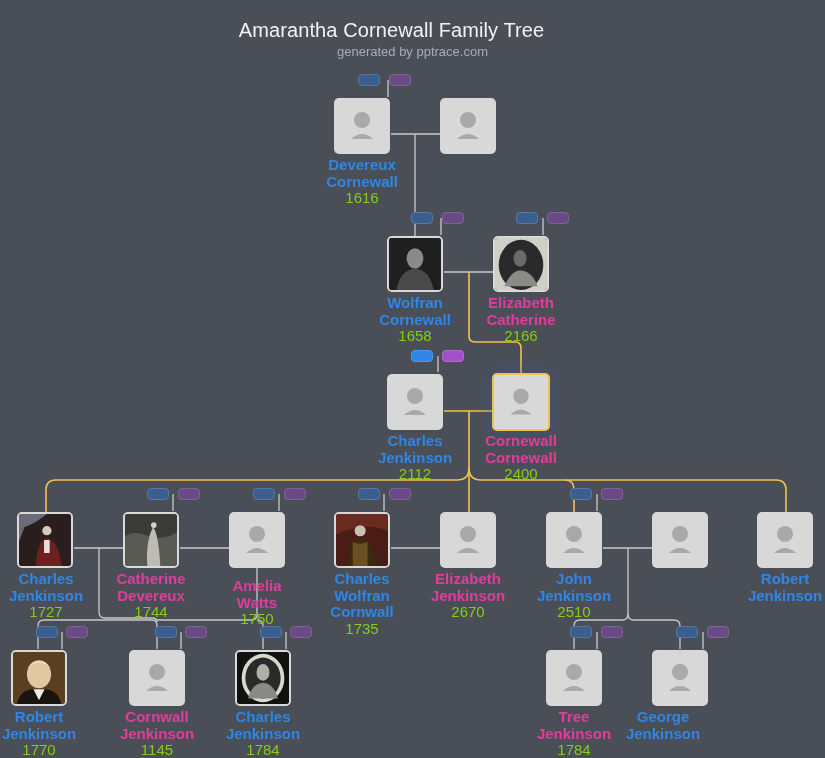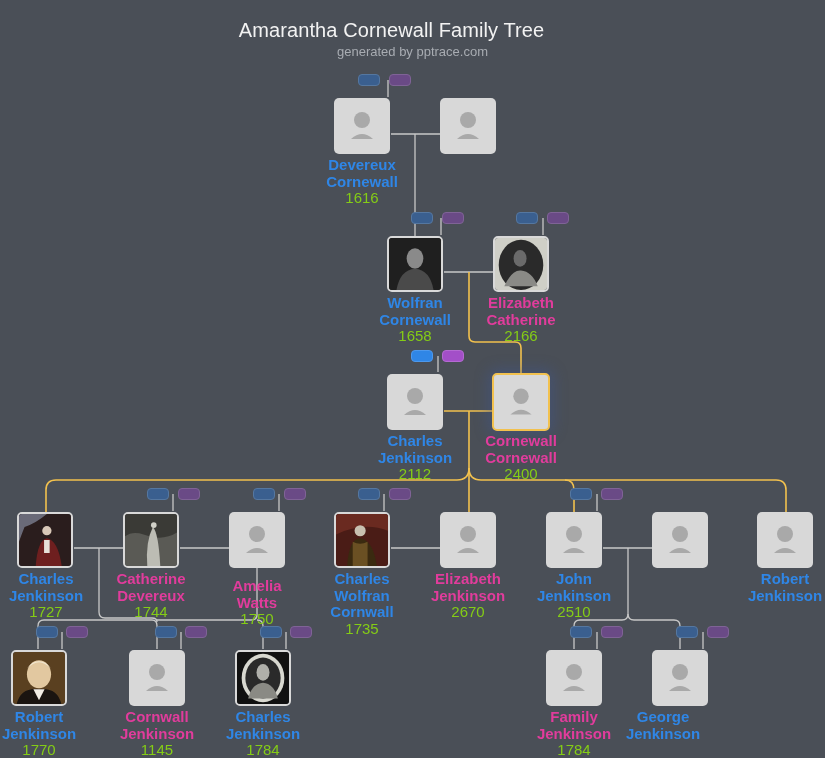--- a/index.html
+++ b/index.html
@@ -315,21 +315,21 @@
   <span>Charles</span><br>
   <span>Jenkinson</span>
   <span class="year">1784</span>
 </div>
 <div class="node placeholder" style="left:546px;top:650px">
   <svg>
       <use href="#av"></use>
     </svg>
 </div>
 <div class="name female" style="left:514px;top:709px">
-  <span>Family</span><br>
+  <span>Tree</span><br>
   <span>Jenkinson</span>
   <span class="year">1784</span>
 </div>
 <div class="node placeholder" style="left:652px;top:650px">
   <svg>
       <use href="#av"></use>
     </svg>
 </div>
 <div class="name male" style="left:603px;top:709px">
   <span>George</span><br>

